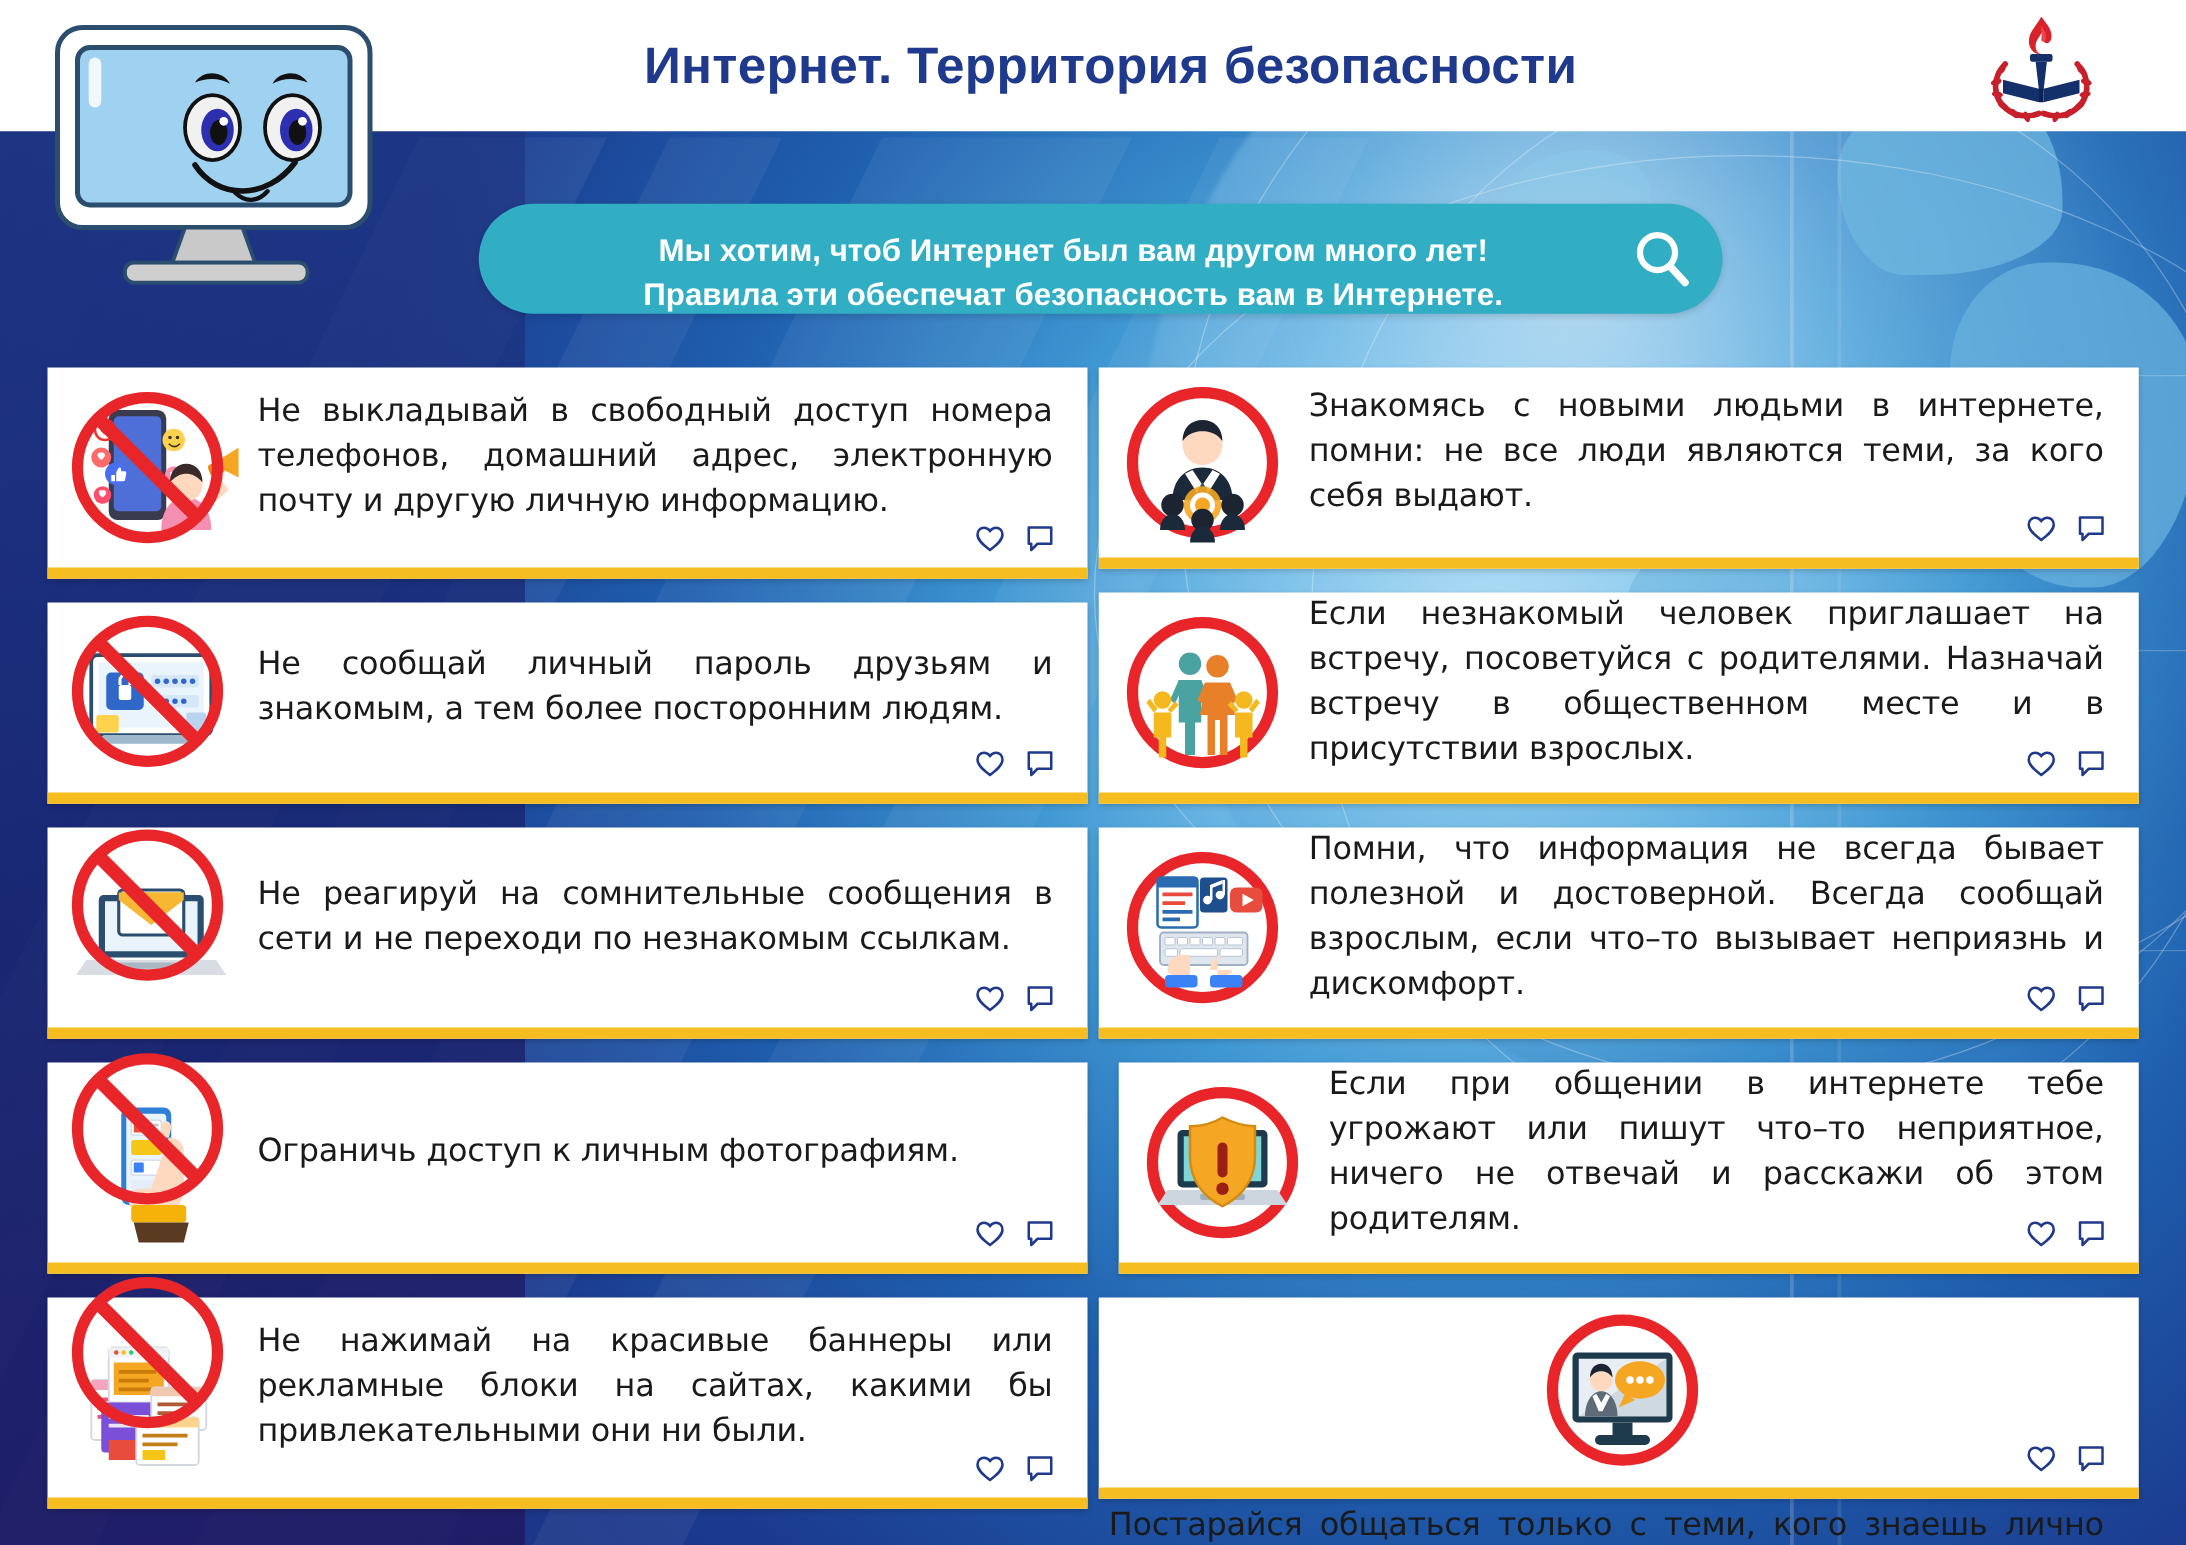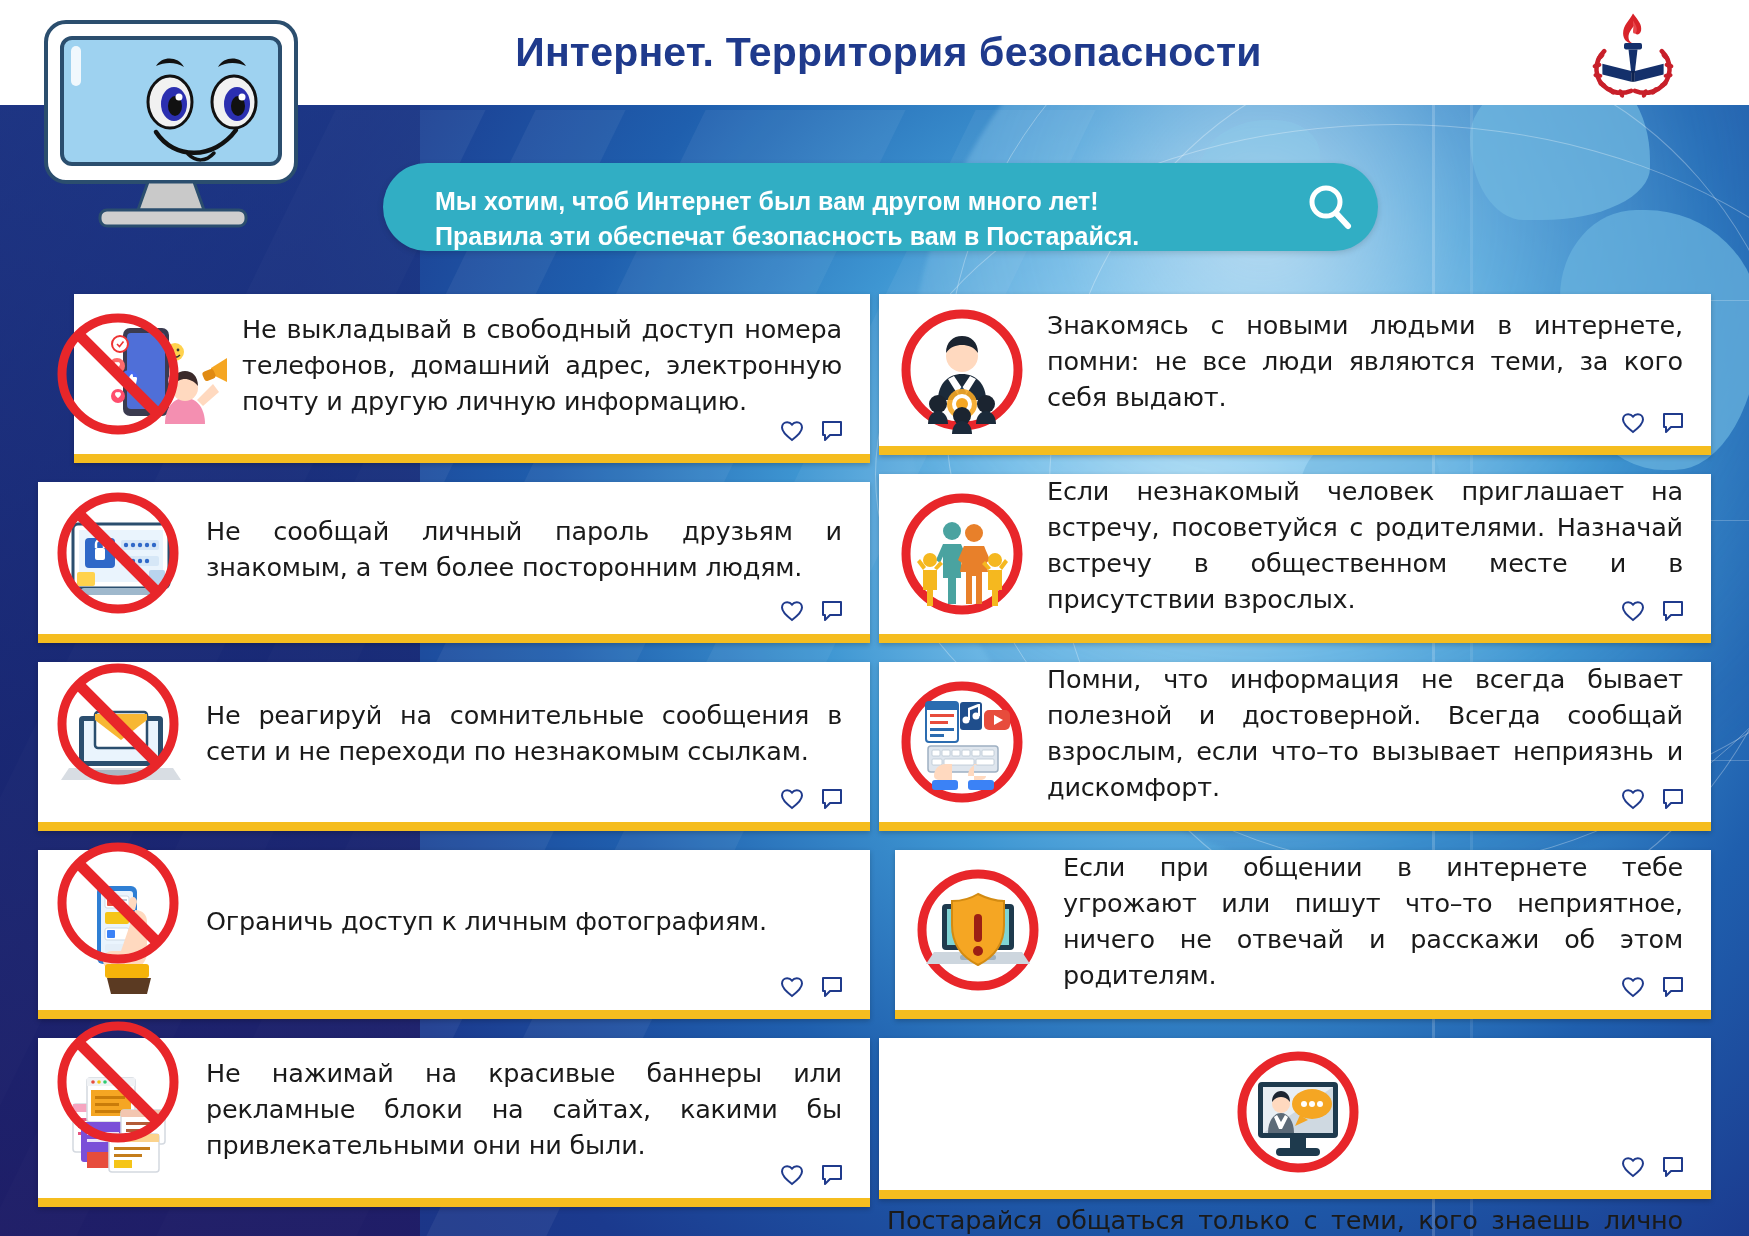--- a/index.html
+++ b/index.html
@@ -55,21 +55,21 @@
   .mascot{position:absolute;left:38px;top:18px;width:290px;height:222px;z-index:8;}
 
   
   .searchbar{
     position:absolute;left:383px;top:163px;width:995px;height:88px;
     background:#31aec4;border-radius:44px;z-index:7;
     display:flex;align-items:center;
     box-shadow:0 2px 6px rgba(0,0,0,.15);
   }
   .searchbar-text{
-    flex:1;text-align:left;color:#ffffff;font-weight:bold;
+    flex:1;text-align:center;color:#ffffff;font-weight:bold;
     font-size:25px;line-height:1.42;padding-left:52px;margin-top:24px;
   }
   .search-icon-wrap{
     width:96px;display:flex;align-items:center;justify-content:center;
   }
 
   
   .col{position:absolute;top:294px;width:832px;z-index:5;}
   .col-left{left:38px;}
   .col-right{left:879px;}
@@ -90,21 +90,21 @@
     font-size:25.5px;line-height:1.42;color:#1a1a1a;
     text-align:justify;
     font-family:"DejaVu Sans","Liberation Sans",sans-serif;
     letter-spacing:-.2px;
   }
   .card-actions{
     position:absolute;right:26px;bottom:12px;display:flex;gap:16px;align-items:center;
   }
   .ic{width:24px;height:22px;}
 
-  .h1{height:160px;margin-left:36px;}
+  .h1{height:160px;}
   .h2{height:152px;}
   .h3{height:160px;}
   .h4{height:160px;}
   .h5{height:160px;}
   .r1{height:152px;}
   .r2{height:160px;align-items:center;}
   .r3{height:160px;}
   .r4{height:160px;margin-left:16px;}
   .r5{height:152px;flex-direction:column;}
 </style>
@@ -192,21 +192,21 @@
   <path d="M118 114 C136 142 176 142 198 112" fill="none" stroke="#111" stroke-width="4.5" stroke-linecap="round"></path>
   <path d="M150 136 C158 144 168 144 176 135" fill="none" stroke="#111" stroke-width="3.5" stroke-linecap="round"></path>
 
   <path d="M110 164 L156 164 L166 192 L100 192 Z" fill="#c9c9c9" stroke="#2b4e6e" stroke-width="3"></path>
   <rect x="62" y="192" width="146" height="16" rx="7" fill="#cfcfcf" stroke="#2b4e6e" stroke-width="3"></rect>
 </svg>
 
 <div class="searchbar">
   <div class="searchbar-text">
     <div>Мы хотим, чтоб Интернет был вам другом много лет!</div>
-    <div>Правила эти обеспечат безопасность вам в Постарайся.</div>
+    <div>Правила эти обеспечат безопасность вам в Интернете.</div>
   </div>
   <div class="search-icon-wrap">
     <svg width="52" height="52" viewBox="0 0 52 52">
       <circle cx="22" cy="21" r="14" fill="none" stroke="#ffffff" stroke-width="5"></circle>
       <line x1="32" y1="32" x2="44" y2="45" stroke="#ffffff" stroke-width="6" stroke-linecap="round"></line>
     </svg>
   </div>
 </div>
 
 <div class="col col-left">

